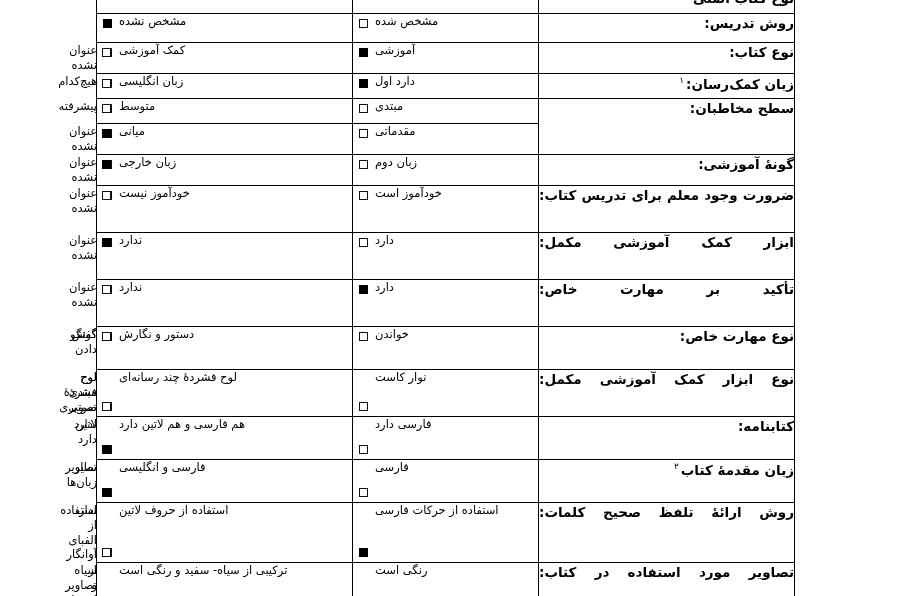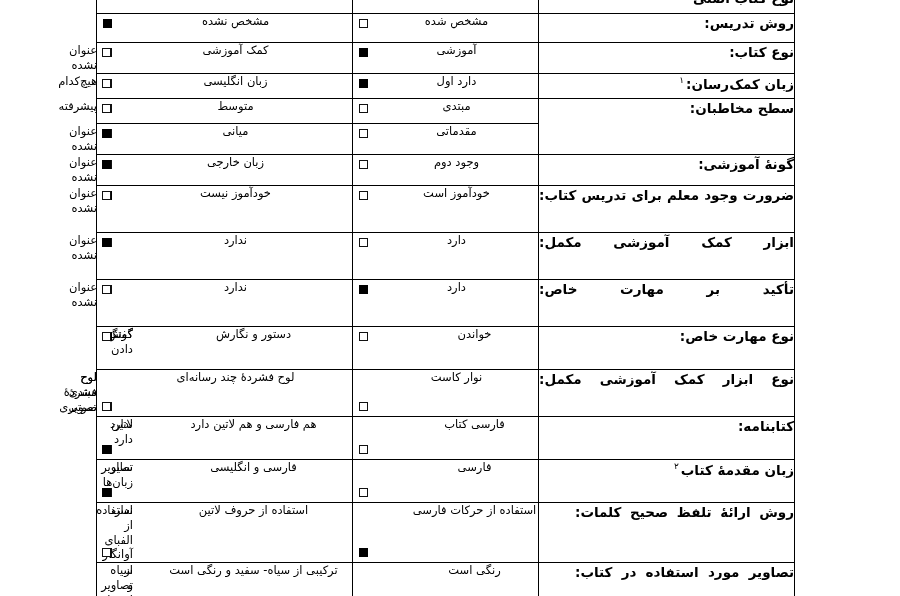--- a/index.html
+++ b/index.html
@@ -52,21 +52,21 @@
   
   td.opt{
     position:relative;
     font-size:11.5px;
     line-height:1.3;
     padding:3px 7px 3px 7px;
     text-align:left;            
   }
   td.opt .txt{
     display:block;
-    text-align:center;
+    text-align:left;
     padding-left:22px;          
     white-space:normal;
   }
   
   .box{
     position:absolute;
     left:6px;
     width:9px;height:9px;
     border:1.4px solid #111;
     background:#fff;
@@ -79,21 +79,21 @@
   
   td.c1{width:185px;}   
   td.c2{width:255px;}   
   
   td.c2s{width:120px;}  
 
   
   tr.h28 td{height:28px;}
   tr.h24 td{height:24px;}
   tr.h46 td{height:46px;}
-  tr.h42 td{height:42px;padding-left:36px;}
+  tr.h42 td{height:42px;}
 </style>
 </head>
 <body>
 
 <div id="sheet">
   <table class="form">
     <tbody>
 
       <tr class="h24">
         <td class="label ctr">نوع کتاب اصلی</td>
@@ -174,21 +174,21 @@
         <td class="opt" style="width:135px">
           <span class="box top checked"></span>
           <span class="txt">عنوان نشده</span>
         </td>
       </tr>
 
       <tr class="h24">
         <td class="label ctr">گونهٔ آموزشی:</td>
         <td class="opt c1">
           <span class="box top"></span>
-          <span class="txt">وجود دوم</span>
+          <span class="txt">زبان دوم</span>
         </td>
         <td class="opt" style="width:120px">
           <span class="box top"></span>
           <span class="txt">زبان خارجی</span>
         </td>
         <td class="opt" style="width:135px">
           <span class="box top checked"></span>
           <span class="txt">عنوان نشده</span>
         </td>
       </tr>
@@ -278,21 +278,21 @@
         <td class="opt" style="width:80px">
           <span class="box bot"></span>
           <span class="txt">لوح مبتدیٔ صوتی</span>
         </td>
       </tr>
 
       <tr class="h42">
         <td class="label ctr">کتابنامه:</td>
         <td class="opt c1">
           <span class="box bot"></span>
-          <span class="txt">فارسی کتاب</span>
+          <span class="txt">فارسی دارد</span>
         </td>
         <td class="opt c2s">
           <span class="box bot"></span>
           <span class="txt">هم فارسی و هم لاتین دارد</span>
         </td>
         <td class="opt" style="width:55px">
           <span class="box bot"></span>
           <span class="txt">لاتین دارد</span>
         </td>
         <td class="opt" style="width:80px">

